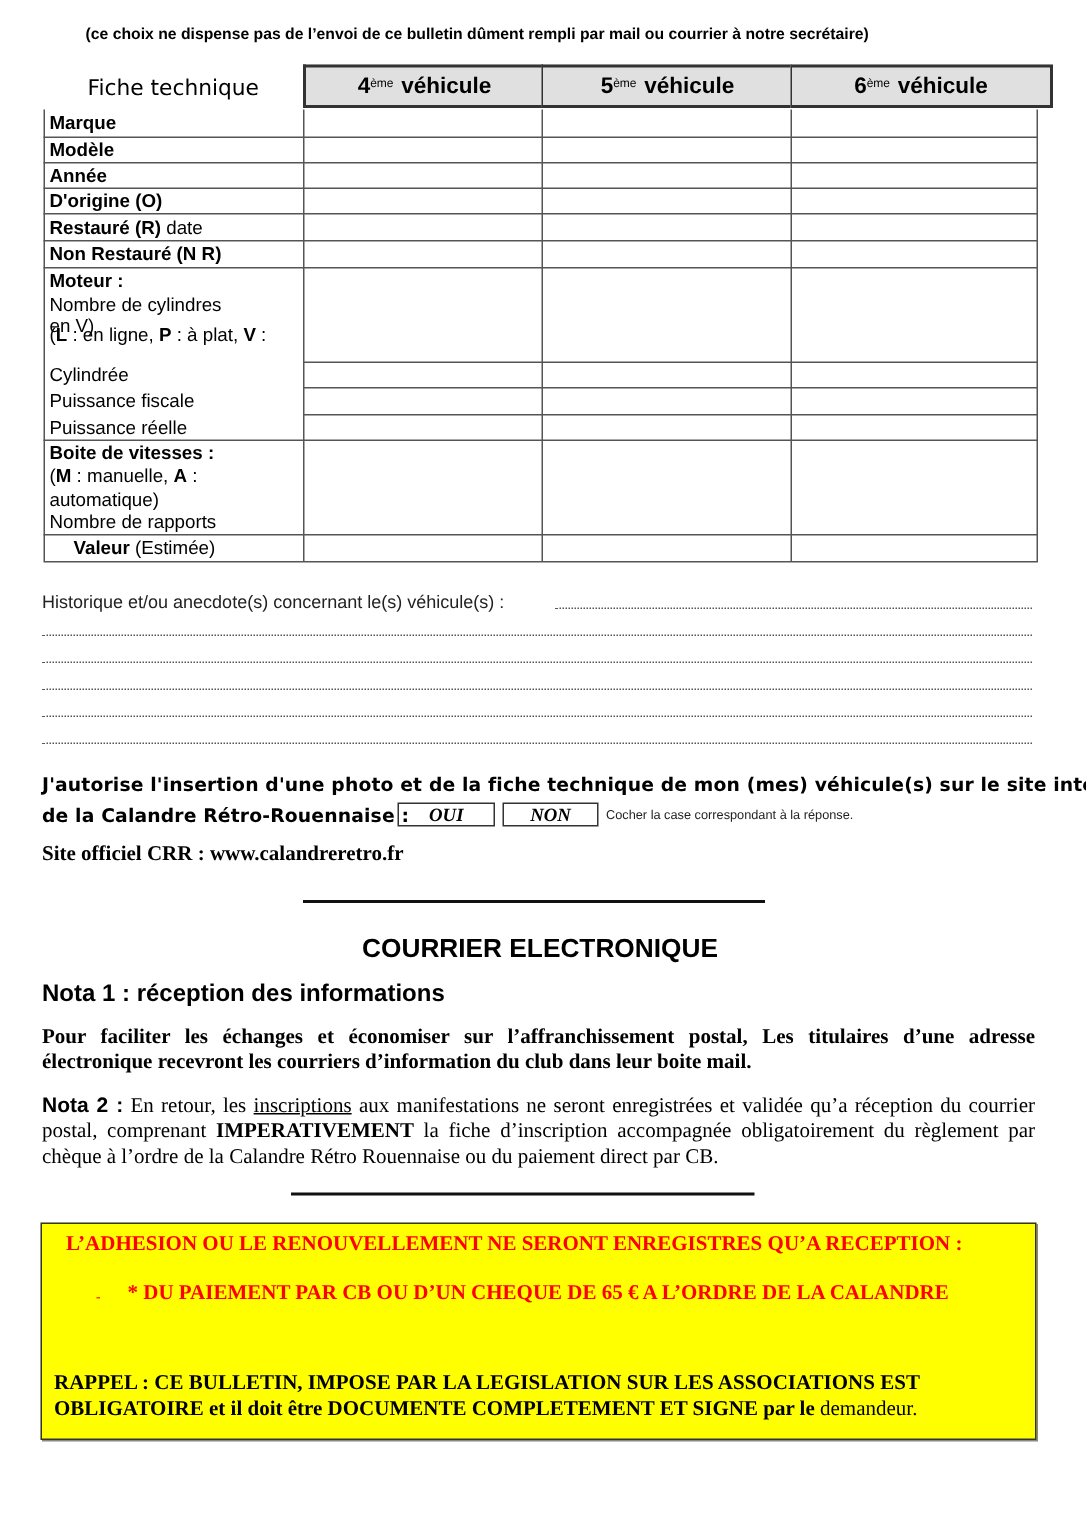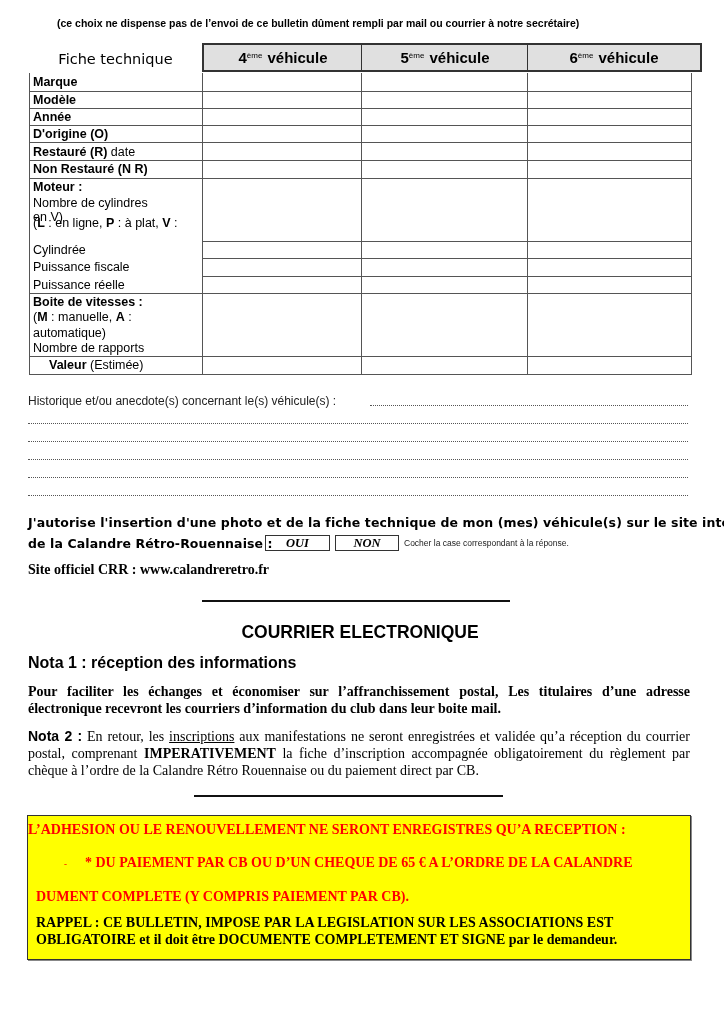--- a/index.html
+++ b/index.html
@@ -120,19 +120,18 @@
 <div class="abs site">Site officiel CRR : www.calandreretro.fr</div>
 
 <div class="abs rule" style="left:202px;top:600px;width:308px;"></div>
 <div class="abs title">COURRIER ELECTRONIQUE</div>
 <div class="abs nota1">Nota 1 : réception des informations</div>
 <div class="abs p-serif boldp" style="top:683px;">Pour faciliter les échanges et économiser sur l’affranchissement postal, Les titulaires d’une adresse électronique recevront les courriers d’information du club dans leur boite mail.</div>
 <div class="abs p-serif" style="top:728px;"><span class="nota2lab">Nota 2 :</span><span> En retour, les </span><u>inscriptions</u><span> aux manifestations ne seront enregistrées et validée qu’a réception du courrier postal, comprenant </span><b>IMPERATIVEMENT</b><span> la fiche d’inscription accompagnée obligatoirement du règlement par chèque à l’ordre de la Calandre Rétro Rouennaise ou du paiement direct par CB.</span></div>
 <div class="abs rule" style="left:194px;top:795px;width:309px;"></div>
 
 <div class="abs yellow">
-  <div class="y-line red" style="left:0;top:6px;">L’ADHESION OU LE RENOUVELLEMENT NE SERONT ENREGISTRES QU’A RECEPTION :</div>
+  <div class="y-line red" style="left:16px;top:6px;">L’ADHESION OU LE RENOUVELLEMENT NE SERONT ENREGISTRES QU’A RECEPTION :</div>
   <div class="y-line red" style="left:36px;top:40px;font-size:9px;">-</div>
   <div class="y-line red" style="left:57px;top:39px;">* DU PAIEMENT PAR CB OU D’UN CHEQUE DE 65 € A L’ORDRE DE LA CALANDRE</div>
-  <div class="y-line red" style="left:8px;top:73px;">DUMENT COMPLETE (Y COMPRIS PAIEMENT PAR CB).</div>
   <div class="y-line" style="left:8px;top:99px;">RAPPEL : CE BULLETIN, IMPOSE PAR LA LEGISLATION SUR LES ASSOCIATIONS EST</div>
-  <div class="y-line" style="left:8px;top:116px;"><span>OBLIGATOIRE et il doit être DOCUMENTE COMPLETEMENT ET SIGNE par le</span><span style="font-weight:bold;"> demandeur.</span></div>
+  <div class="y-line" style="left:8px;top:116px;"><span>OBLIGATOIRE et il doit être DOCUMENTE COMPLETEMENT ET SIGNE par le</span><span style="font-weight:normal;"> demandeur.</span></div>
 </div>
 
 </body></html>

